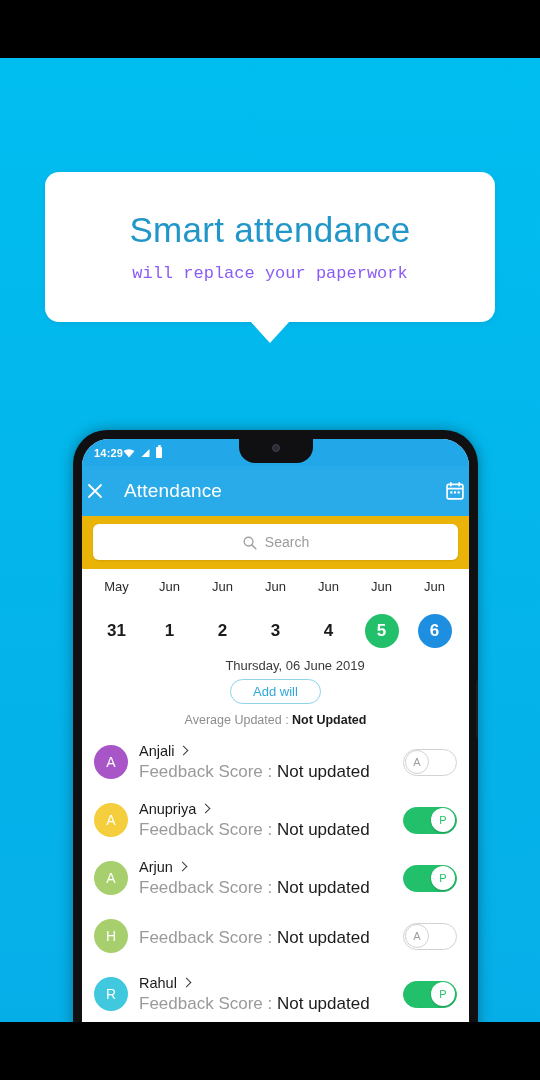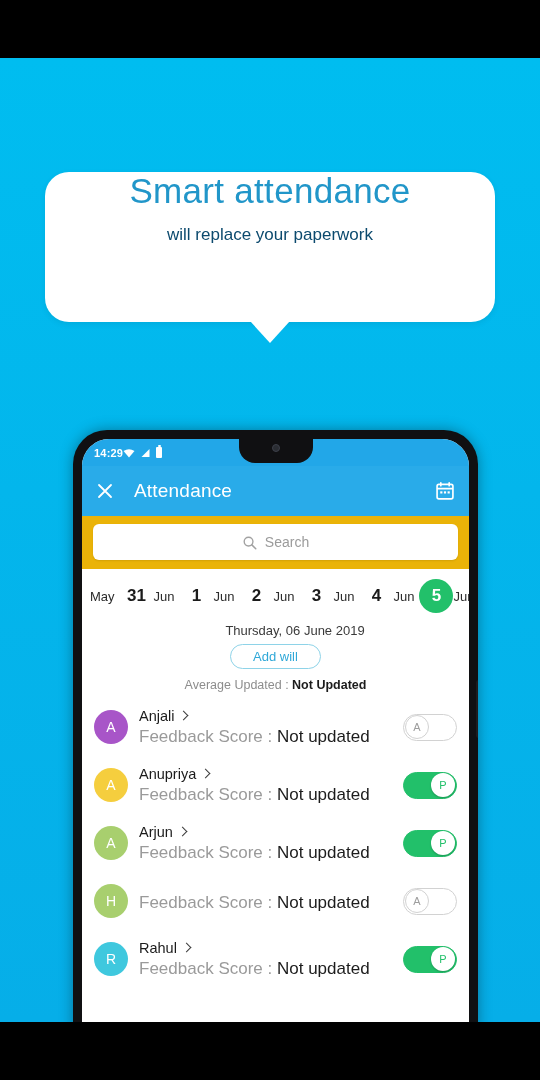--- a/index.html
+++ b/index.html
@@ -14,29 +14,29 @@
     background:linear-gradient(180deg,#00BDF0 0%,#03B6EC 45%,#06AEE8 100%);
   }
 
   
   .letterbox-top { position:absolute; left:0; top:0; width:540px; height:58px; background:#000; z-index:40; }
   .letterbox-bottom { position:absolute; left:0; top:1022px; width:540px; height:58px; background:#000; z-index:40; }
 
   
   .bubble {
     position:absolute; left:45px; top:172px; width:450px; height:150px;
-    background:#fff; border-radius:24px;
+    background:#fff; border-radius:14px;
     box-shadow:0 2px 6px rgba(0,0,0,.07);
-    display:flex; flex-direction:column; align-items:center; 
+    display:flex; flex-direction:column; align-items:center; justify-content:center;
   }
   .bubble-title {
     font-size:35px; color:#2196C9; font-weight:400; letter-spacing:.3px;
     line-height:1.1; white-space:nowrap;
   }
-  .bubble-sub { margin-top:14px; font-size:17px; color:#0c4a6e; font-weight:400; }
+  .bubble-sub { margin-top:14px; font-size:17px; color:#8b5cf6; font-weight:400;font-family:Liberation Mono, monospace; }
   .bubble-tail {
     position:absolute; left:250px; top:321px; width:0; height:0;
     border-left:20px solid transparent; border-right:20px solid transparent;
     border-top:22px solid #fff;
   }
 
   
   .phone {
     position:absolute; left:73px; top:430px; width:405px; height:600px;
     background:#101012; border-radius:34px 34px 0 0;
@@ -72,39 +72,39 @@
   .sb-time { font-size:11px; color:#fff; font-weight:700; letter-spacing:.2px; }
   .sb-icons { display:flex; align-items:center; gap:5px; }
   .ic-wifi { width:12px; height:10px; }
   .ic-signal { width:11px; height:10px; }
   .ic-batt { width:6px; height:11px; background:#fff; border-radius:1px; position:relative; }
   .ic-batt::before { content:""; position:absolute; top:-2px; left:1.5px; width:3px; height:2px; background:#fff; border-radius:1px; }
 
   
   .appbar {
     height:50px; background:#29ABE9; display:flex; align-items:center;
-    padding:0 14px; gap:20px;
+    padding:0 4px; gap:20px;
   }
   .appbar-x { width:18px; height:18px; flex:none; cursor:pointer; }
   .appbar-title { font-size:19px; color:#fff; font-weight:500; letter-spacing:.2px; flex:1; }
   .appbar-cal { width:20px; height:20px; flex:none; cursor:pointer; }
 
   
   .search-wrap { background:#eab308; padding:8px 11px 9px 11px; }
   .search-box {
     height:36px; background:#fff; border-radius:6px;
     display:flex; align-items:center; justify-content:center; gap:8px;
     box-shadow:0 1px 2px rgba(0,0,0,.10);
   }
   .search-icon { width:15px; height:15px; opacity:.55; }
   .search-ph { font-size:14px; color:#9b9b9b; }
 
   
   .dates { display:flex; padding:10px 8px 6px 8px; background:#fff; }
-  .date-cell { flex:1; display:flex; flex-direction:row; align-items:center; gap:5px; cursor:pointer; }
+  .date-cell { flex:1; display:flex; flex-direction:column; align-items:center; gap:20px; cursor:pointer; }
   .date-mon { font-size:13px; color:#2b2b2b; font-weight:400; }
   .date-num {
     width:34px; height:34px; display:flex; align-items:center; justify-content:center;
     font-size:17px; font-weight:700; color:#1b1b1b; border-radius:50%;
   }
   .date-num.sel-green { background:#22C06A; color:#fff; }
   .date-num.sel-blue { background:#1E8FE0; color:#fff; }
 
   
   .day-line { text-align:center; font-size:13px; color:#3a3a3a; padding-top:4px; background:#fff;margin-left:39px; }

